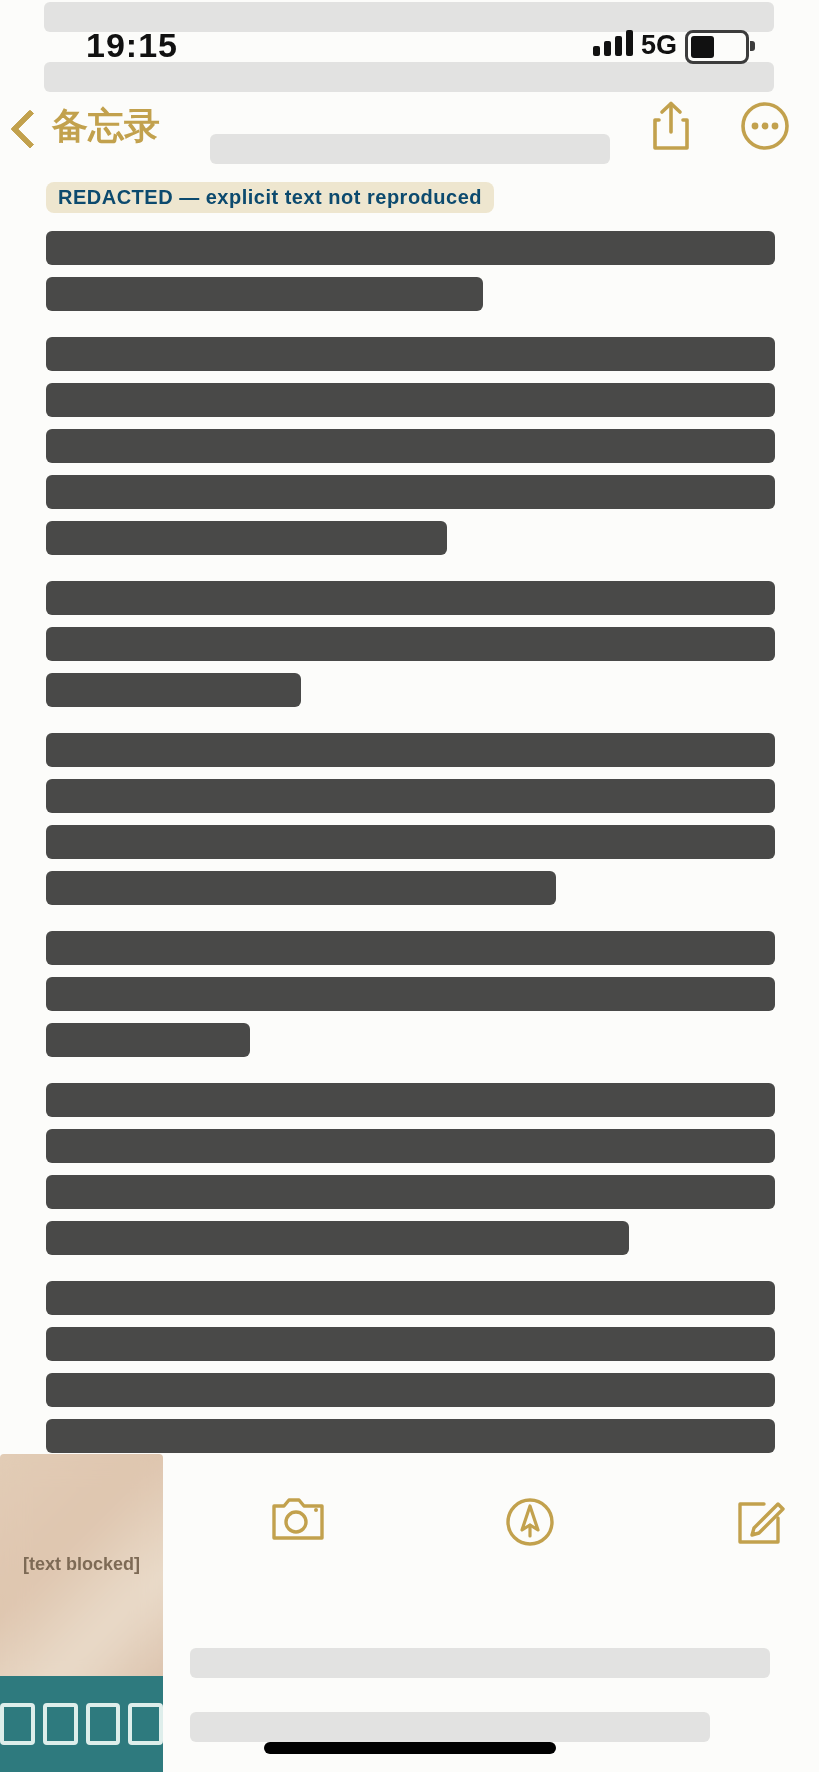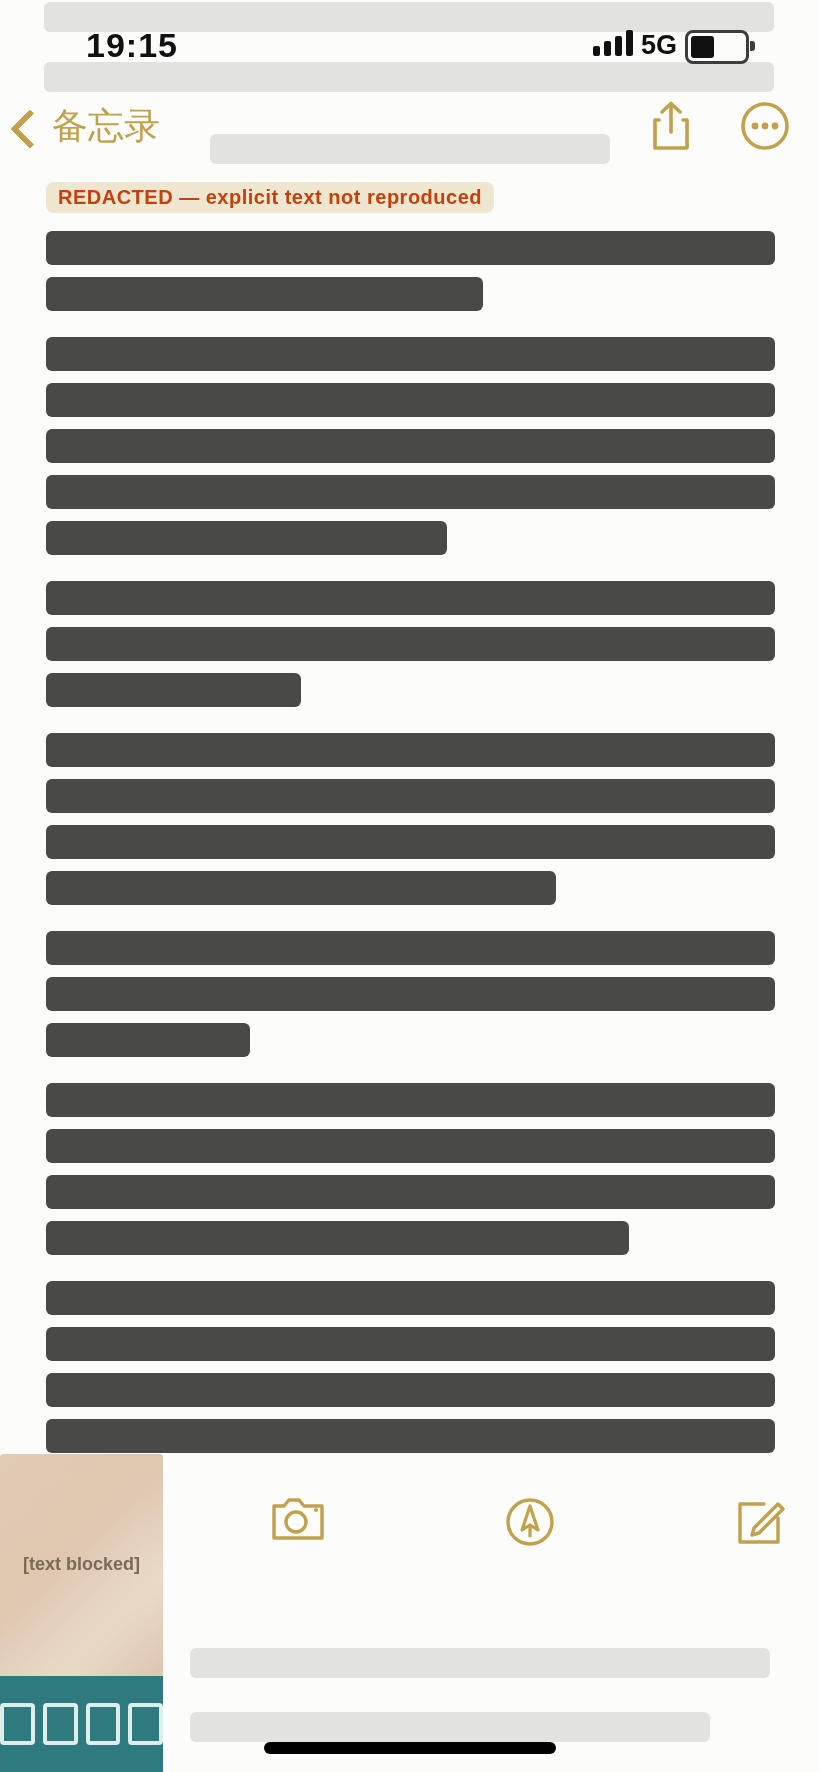--- a/index.html
+++ b/index.html
@@ -25,30 +25,30 @@
   .sig .b1{height:10px}.sig .b2{height:15px}.sig .b3{height:20px}.sig .b4{height:26px}
   .net-label{font-size:27px;font-weight:bold;color:#111;}
   .battery{position:relative;width:58px;height:28px;border:3px solid #3c3c3c;border-radius:8px;}
   .battery .fill{position:absolute;left:3px;top:3px;bottom:3px;width:40%;background:#111;border-radius:3px;}
   .battery .cap{position:absolute;right:-9px;top:8px;width:5px;height:10px;background:#3c3c3c;border-radius:0 3px 3px 0;}
   
   .navbar{position:absolute;top:96px;left:0;right:0;height:70px;z-index:5;}
   .back{position:absolute;left:16px;top:6px;display:flex;align-items:center;gap:8px;cursor:pointer;}
   .chevron{width:22px;height:22px;border-left:6px solid #c2a14d;border-bottom:6px solid #c2a14d;
     transform:rotate(45deg);border-radius:2px;margin-top:4px;}
-  .back-label{font-size:36px;color:#c2a14d;font-weight:normal;}
+  .back-label{font-size:36px;color:#c2a14d;font-weight:bold;}
   .nav-actions{position:absolute;right:28px;top:4px;display:flex;align-items:center;gap:46px;}
   .icon-btn{cursor:pointer;display:flex;align-items:center;justify-content:center;}
   
   .note-body{position:absolute;left:46px;right:44px;top:186px;z-index:1;}
   .para{margin-bottom:26px;}
   .para .line{height:34px;margin-bottom:12px;border-radius:6px;background:#30302f;opacity:.88;}
   .redact-tag{
     display:inline-block;margin:-4px 0 18px 0;padding:4px 12px;border-radius:8px;
-    background:#eee6cf;color:#c2410c;font-size:20px;font-weight:bold;letter-spacing:.5px;
+    background:#eee6cf;color:#0c4a6e;font-size:20px;font-weight:bold;letter-spacing:.5px;
   }
   
   .toolbar{position:absolute;left:0;right:0;bottom:0;height:320px;z-index:4;}
   .tool{position:absolute;top:44px;}
   .tool.camera{left:270px;}
   .tool.markup{left:504px;}
   .tool.compose{left:734px;}
   
   .attachment{
     position:absolute;left:0;bottom:0;width:163px;height:318px;z-index:6;

